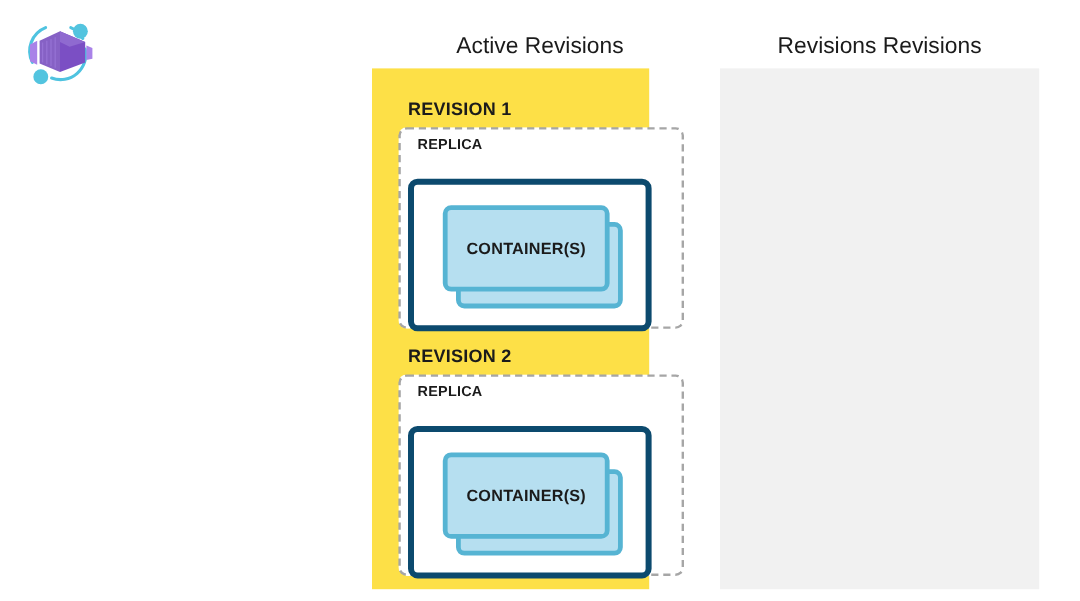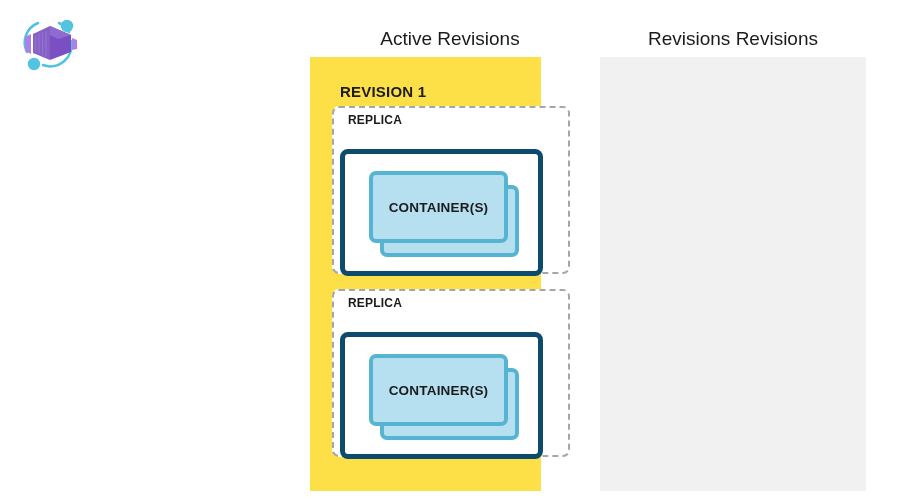--- a/index.html
+++ b/index.html
@@ -218,20 +218,21 @@
           <div class="container-card container-card-back"></div>
           <div class="container-card container-card-front">
             <div class="container-label">CONTAINER(S)</div>
           </div>
         </div>
       </div>
     </div>
   </div>
 
   <div id="revision-group-2" class="revision-group">
+    <div class="revision-title">REVISION 2</div>
 
     <div class="revision-box">
       <div class="replica-title">REPLICA</div>
 
       <div class="replica-box">
         <div class="container-stack">
           <div class="container-card container-card-back"></div>
           <div class="container-card container-card-front">
             <div class="container-label">CONTAINER(S)</div>
           </div>

